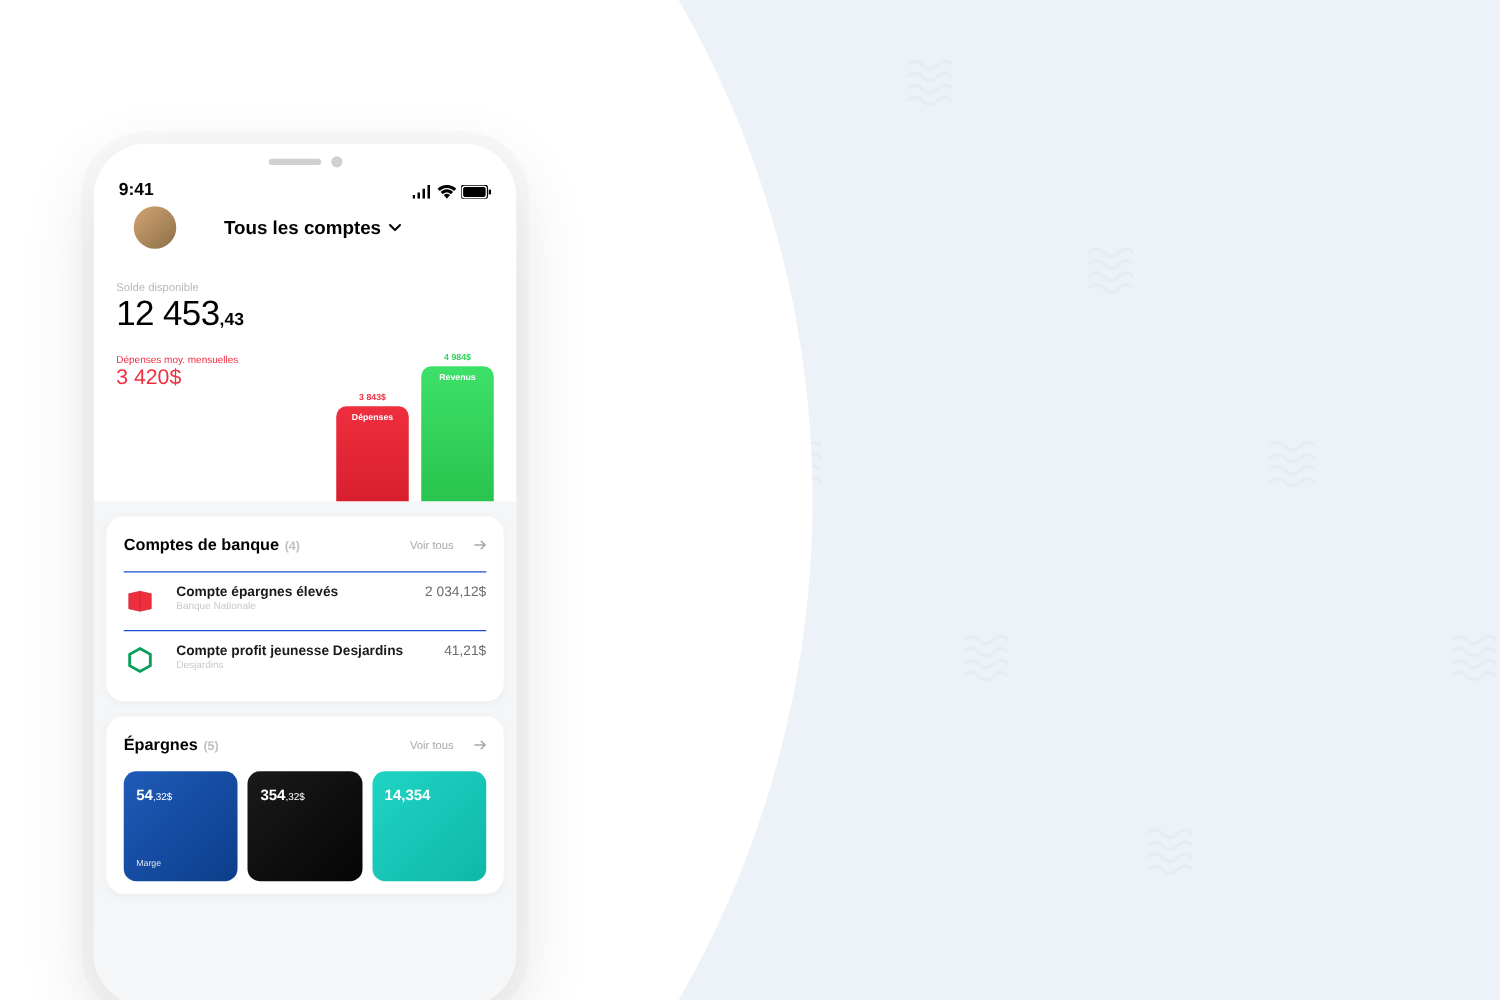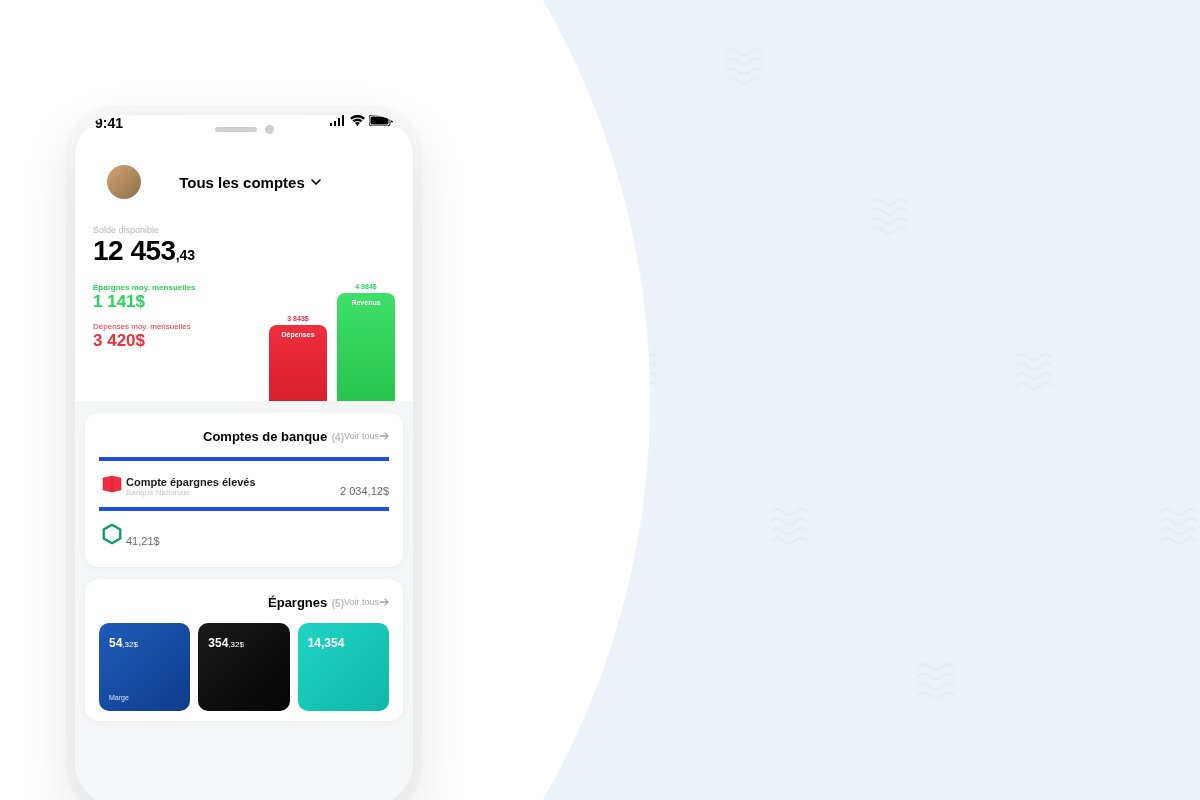--- a/index.html
+++ b/index.html
@@ -1,55 +1,55 @@
 <!DOCTYPE html>
 <html><head>
 <meta charset="utf-8">
 <style>
 *{margin:0;padding:0;box-sizing:border-box;font-family:-apple-system,BlinkMacSystemFont,'Segoe UI',sans-serif}
 body{width:1200px;height:800px;background:#edf2f8;position:relative;overflow:hidden}
 .bg-curve{position:absolute;width:1600px;height:1600px;background:#fff;border-radius:50%;left:-950px;top:-400px;z-index:1}
 .bacon-pattern{position:absolute;inset:0;z-index:0}
 .bacon{position:absolute;width:48px;height:48px;opacity:.15}
 .phone-frame{position:absolute;left:75px;top:115px;width:338px;height:690px;background:#fff;border-radius:42px;box-shadow:0 20px 60px rgba(0,0,0,.12),0 0 0 10px #fafafa;z-index:3;overflow:hidden}
-.notch-area{height:44px;position:relative;padding:0 20px;display:flex;align-items:flex-start;justify-content:space-between}
+.notch-area{height:44px;position:relative;padding:0 20px;display:flex;align-items:flex-end;justify-content:space-between}
 .notch{position:absolute;top:0;left:50%;transform:translateX(-50%);width:160px;height:28px;background:#fff;border-radius:0 0 18px 18px;display:flex;align-items:center;justify-content:center;gap:8px}
 .notch::before{content:'';width:42px;height:5px;background:#d0d0d0;border-radius:3px}
 .notch::after{content:'';width:9px;height:9px;background:#d0d0d0;border-radius:50%}
 .status-time{font-size:14px;font-weight:700}
 .status-icons{display:flex;gap:4px;align-items:center}
 .screen{height:calc(100% - 44px);background:#f5f6f8;overflow:hidden}
 .header-row{display:flex;align-items:center;padding:6px 32px 12px;background:#fff;gap:12px}
 .avatar{width:34px;height:34px;border-radius:50%;background:linear-gradient(135deg,#d4a574 0%,#8b6f47 100%);flex-shrink:0}
 .header-title-wrap{flex:1;display:flex;justify-content:center;align-items:center;gap:6px;transform:translateX(-17px)}
 .header-title{font-size:15px;font-weight:800}
 .balance-card{background:#fff;padding:14px 18px 0}
 .label-tiny{font-size:9px;color:#b8b8b8;font-weight:500;margin-bottom:0}
-.balance-main{font-size:28px;font-weight:700;letter-spacing:-.5px}
+.balance-main{font-size:28px;font-weight:400;letter-spacing:-.5px}
 .balance-cents{font-size:14px;font-weight:800}
 .stats-row{display:flex;padding:16px 18px 0;background:#fff;gap:16px}
 .stats-left{flex:1}
 .stat-block{margin-bottom:10px}
 .stat-label-green{font-size:8px;color:#2dd45a;font-weight:600}
 .stat-label-red{font-size:8px;color:#ef2e3e;font-weight:400}
 .stat-value-green{font-size:17px;font-weight:900;color:#2dd45a}
-.stat-value-red{font-size:17px;font-weight:700;color:#ef2e3e}
+.stat-value-red{font-size:17px;font-weight:400;color:#ef2e3e}
 .bars-area{display:flex;align-items:flex-end;gap:10px;padding-bottom:0}
 .bar-wrap{display:flex;flex-direction:column;align-items:center;gap:3px}
 .bar-top-label{font-size:7px;font-weight:700}
 .bar{width:58px;border-radius:8px 8px 0 0;display:flex;align-items:flex-start;justify-content:center;padding-top:6px}
 .bar-red{background:linear-gradient(180deg,#ef2e3e 0%,#d81f2e 100%);height:76px}
 .bar-green{background:linear-gradient(180deg,#3de068 0%,#28c44e 100%);height:108px}
 .bar-label{font-size:7px;font-weight:600;color:#fff}
 .section-card{background:#fff;margin:12px 10px 0;border-radius:14px;padding:14px 14px 10px;box-shadow:0 2px 8px rgba(0,0,0,.04)}
-.section-head{display:flex;justify-content:flex-end;align-items:center;margin-bottom:12px}
+.section-head{display:flex;justify-content:space-between;align-items:center;margin-bottom:12px}
 .section-title{font-size:13px;font-weight:900}
 .section-count{font-size:10px;color:#c0c0c0;font-weight:600}
-.see-all{font-size:9px;color:#a8a8a8;font-weight:500;display:flex;align-items:center;gap:0}
-.account-row{display:flex;align-items:flex-end;gap:1px;padding:10px 0;border-top:4px solid #1d4ed8}
+.see-all{font-size:9px;color:#a8a8a8;font-weight:500;display:flex;align-items:center;gap:16px}
+.account-row{display:flex;align-items:flex-start;gap:16px;padding:10px 0;border-top:1px solid #1d4ed8}
 .account-row:first-of-type{border-top:none}
 .acc-icon{width:26px;height:26px;flex-shrink:0;display:flex;align-items:center;justify-content:center}
 .acc-info{flex:1}
 .acc-name{font-size:11px;font-weight:800;color:#1a1a1a}
 .acc-bank{font-size:8px;color:#c8c8c8;font-weight:500}
 .acc-amount{font-size:11px;font-weight:400;color:#6a6a6a}
 .credits-row{display:flex;gap:8px;margin-top:10px}
 .credit-card{flex:1;border-radius:10px;padding:10px;height:88px;display:flex;flex-direction:column;justify-content:space-between;min-width:0}
 .credit-blue{background:linear-gradient(135deg,#1e5bb8 0%,#0d3d8a 100%)}
 .credit-black{background:linear-gradient(135deg,#1a1a1a 0%,#050505 100%)}
@@ -125,24 +125,20 @@
     <div class="balance-card">
       <div class="label-tiny">Solde disponible</div>
       <div>
         <span class="balance-main">12 453</span><span class="balance-cents">,43</span>
       </div>
     </div>
 
     <div class="stats-row">
       <div class="stats-left">
         <div class="stat-block">
-          <div class="stat-label-green">Épargnes moy. mensuelles</div>
-          <div class="stat-value-green">1 141$</div>
-        </div>
-        <div class="stat-block">
           <div class="stat-label-red">Dépenses moy. mensuelles</div>
           <div class="stat-value-red">3 420$</div>
         </div>
       </div>
       <div class="bars-area">
         <div class="bar-wrap">
           <span class="bar-top-label label-red-tiny">3 843$</span>
           <div class="bar bar-red">
               <span class="bar-label">Dépenses</span>
             </div>
@@ -180,20 +176,24 @@
           <div class="acc-bank">Banque Nationale</div>
         </div>
         <div class="acc-amount">2 034,12$</div>
       </div>
       <div class="account-row">
         <div class="acc-icon">
           <svg width="22" height="22" viewBox="0 0 24 24">
               <path d="M12 2 L21 7 L21 17 L12 22 L3 17 L3 7 Z" fill="none" stroke="#0a9e5a" stroke-width="2.5"></path>
             </svg>
         </div>
+        <div class="acc-info">
+          <div class="acc-name">Compte profit jeunesse Desjardins</div>
+          <div class="acc-bank">Desjardins</div>
+        </div>
         <div class="acc-amount">41,21$</div>
       </div>
     </div>
 
     <div class="section-card">
       <div class="section-head">
         <div>
           <span class="section-title">Épargnes</span>
           <span class="section-count">(5)</span>
         </div>

